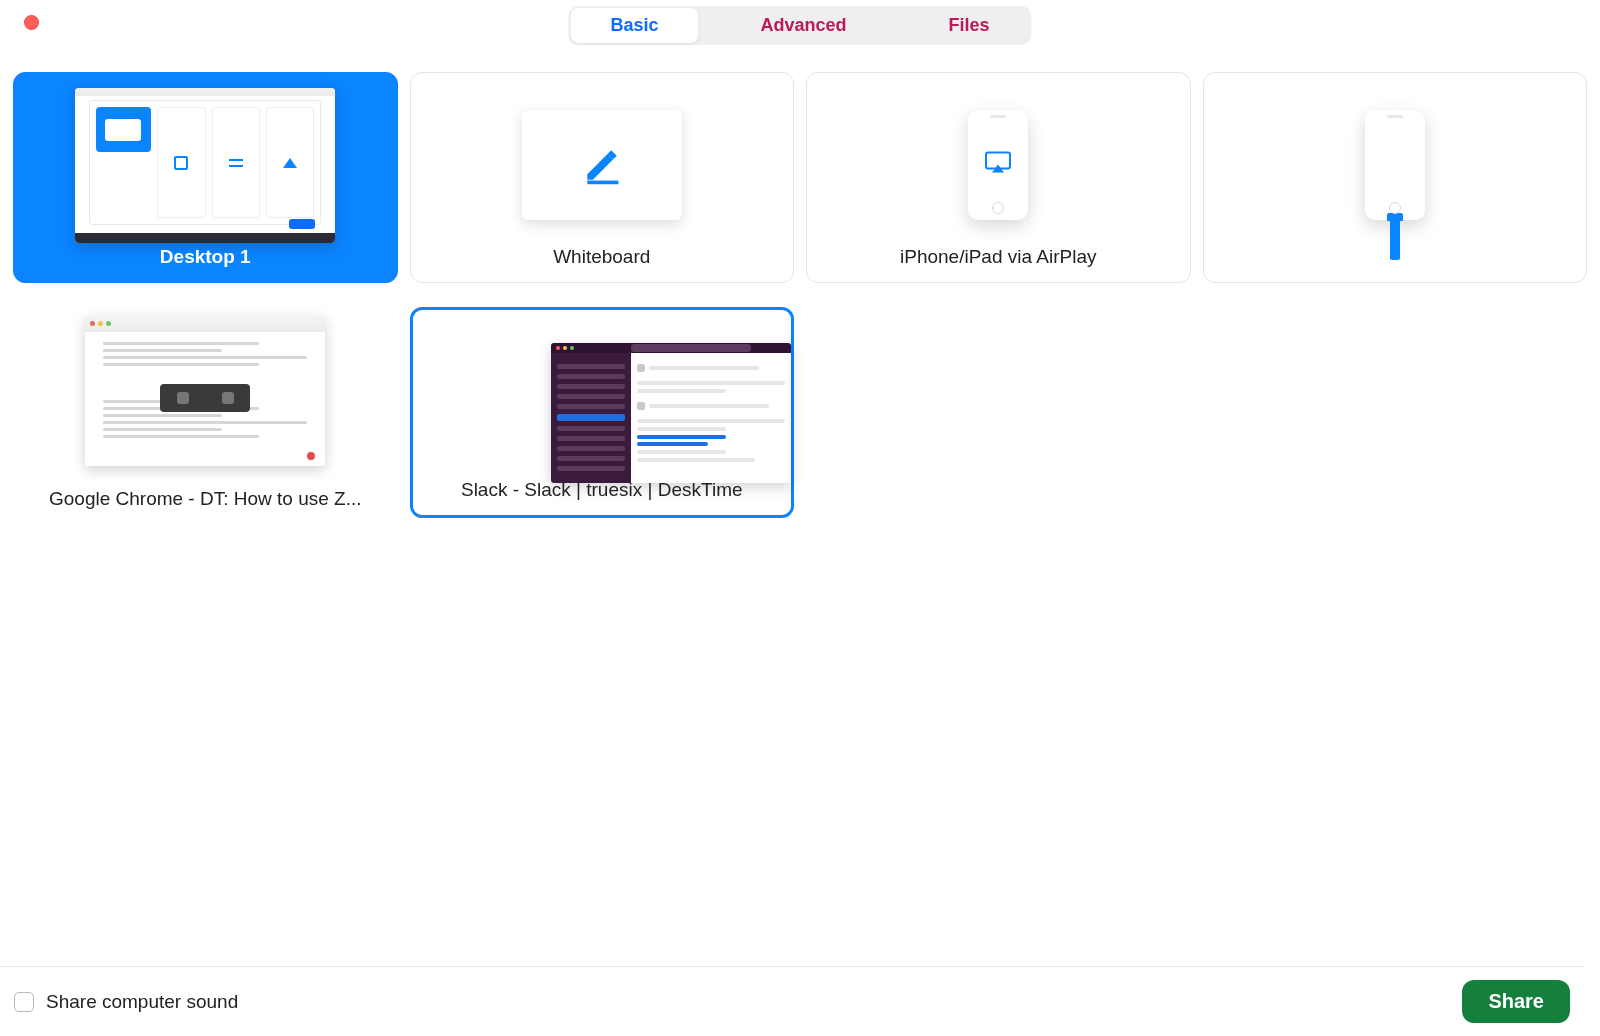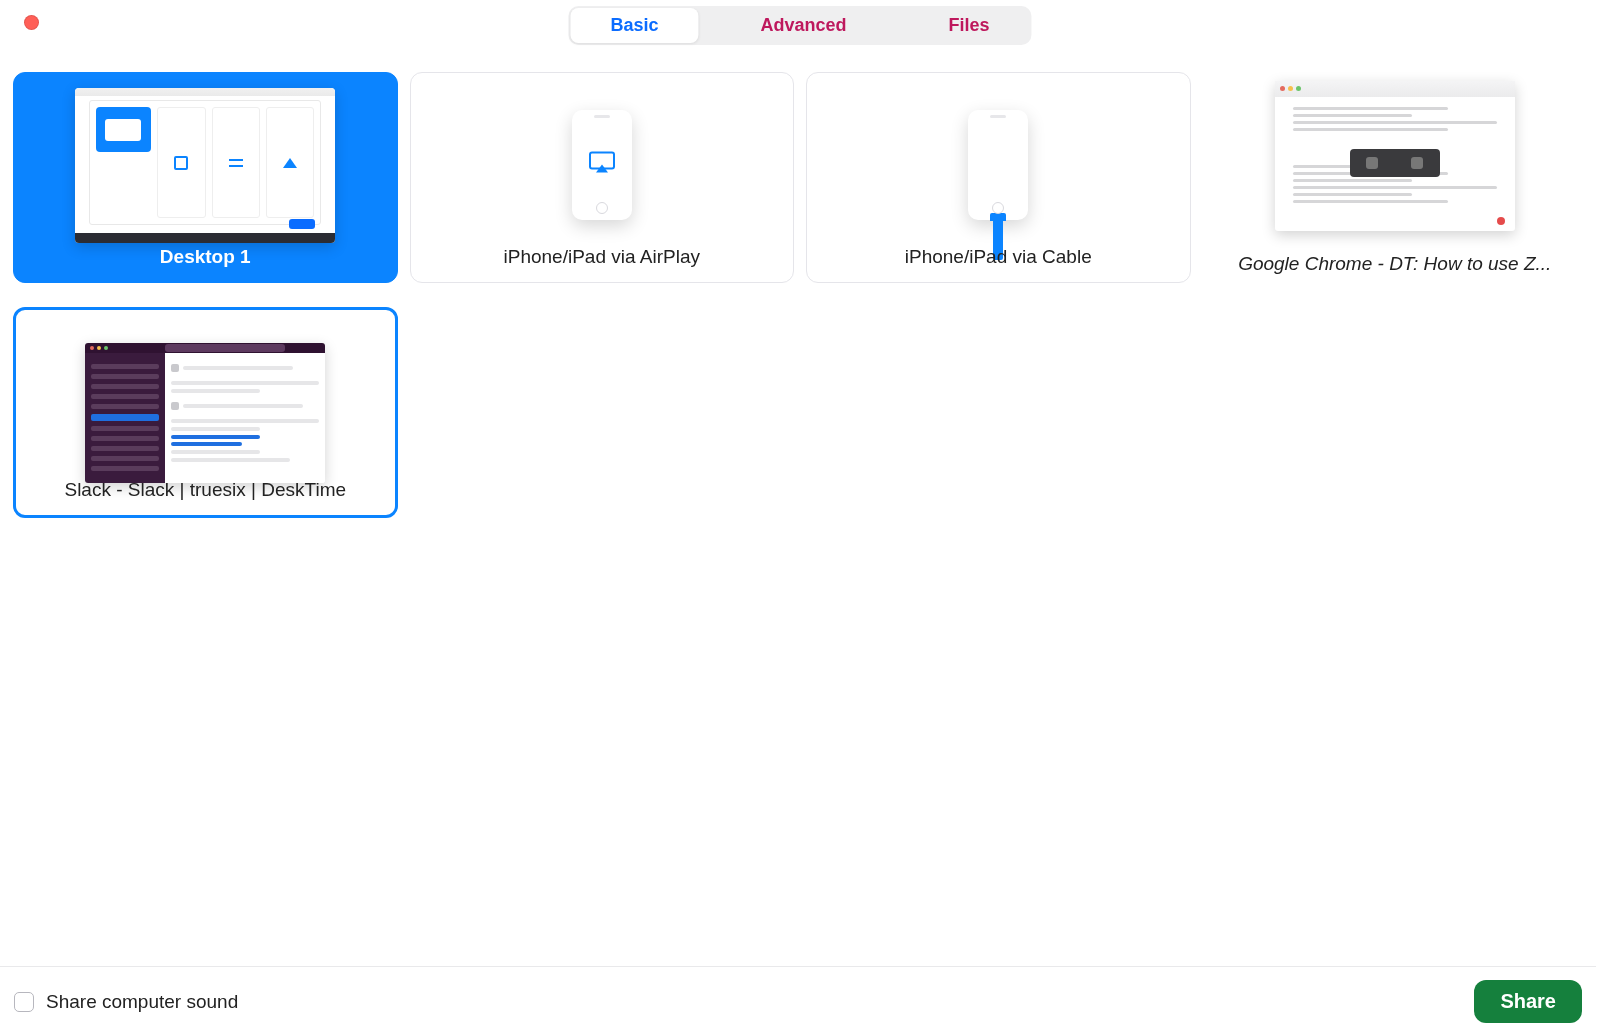--- a/index.html
+++ b/index.html
@@ -73,39 +73,40 @@
       cursor: pointer;
       background: #fff;
       position: relative;
     }
     .card.selected-fill {
       background: #0b84ff;
       border-color: #0b84ff;
     }
     .card.selected-outline {
       border: 3.5px solid #0b84ff;
+      align-items: flex-end;
     }
     .card.unselected-plain {
       border-color: transparent;
     }
     .card .label {
       font-size: 19px;
       color: #222;
       font-weight: 400;
       position: absolute;
       bottom: 14px;
       width: 100%;
       text-align: center;
       white-space: nowrap;
       overflow: hidden;
       text-overflow: ellipsis;
       padding: 0 8px;
     }
     .card.selected-fill .label { color: #fff; font-weight: 600; }
-    .card.unselected-plain .label { position: static; margin-top: 4px; font-style: italic; }
+    .card.unselected-plain .label { position: static; margin-top: 4px; }
     .card-thumb {
       width: 260px;
       height: 155px;
       background: #fff;
       border-radius: 4px;
       box-shadow: 0 4px 14px rgba(0,0,0,0.18);
       position: relative;
       overflow: hidden;
     }
     .card.selected-fill .card-thumb {
@@ -238,21 +239,21 @@
     .slack-main { flex:1; background:#fff; padding:6px; }
     .slack-main .mrow { height:4px; margin:4px 0; background:#e6e6e8; border-radius:2px; }
     .slack-main .mrow.short { width:60%; }
     .slack-main .av { width:8px; height:8px; background:#c9c9cd; display:inline-block; border-radius:2px; margin-right:4px; vertical-align:middle;}
     .slack-main .blue { background:#1f6fe0; height:4px; width:60%; margin:3px 0; border-radius:2px;}
 
     
     .bottom-bar {
       position: absolute;
       bottom: 0;
-      left: 0; right: 4px;
+      left: 0; right: 16px;
       height: 70px;
       border-top: 1px solid #e9e9eb;
       display: flex;
       align-items: center;
       padding: 0 14px;
       gap: 36px;
       justify-content: flex-end;
     }
     .chk {
       display: flex; align-items: center; gap: 12px; cursor: pointer;
@@ -296,36 +297,45 @@
               <span style="border:none;width:0;height:0;border-left:7px solid transparent;border-right:7px solid transparent;border-bottom:10px solid #0b84ff;"></span>
             </div>
         </div>
       </div>
       <div class="d1-sharebtn"></div>
       <div class="d1-footer"></div>
     </div>
     <div class="label">Desktop 1</div>
   </div>
 
+  <div class="card">
+    <div class="wb-surface">
+      <svg class="pencil" viewBox="0 0 48 48">
+        <path d="M8 40 L14 40 L36 18 L30 12 L8 34 Z" fill="#0b84ff"></path>
+        <path d="M30 12 L36 18 L40 14 L34 8 Z" fill="#0b84ff"></path>
+        <rect x="8" y="41" width="34" height="4" fill="#0b84ff"></rect>
+      </svg>
+    </div>
+    <div class="label">Whiteboard</div>
+  </div>
 
   <div class="card">
     <div class="device">
       <svg class="airplay-icon" viewBox="0 0 28 24">
         <rect x="2" y="2" width="24" height="16" rx="2" fill="none" stroke="#0b84ff" stroke-width="2"></rect>
         <path d="M14 14 L20 22 L8 22 Z" fill="#0b84ff"></path>
       </svg>
     </div>
     <div class="label">iPhone/iPad via AirPlay</div>
   </div>
 
   <div class="card">
     <div class="device">
       <div class="cable"></div>
     </div>
-    <div class="label">iPhone/iPad via Cable</div>
   </div>
 
   <div class="card unselected-plain">
     <div class="chrome-thumb">
       <div class="chrome-top">
         <span class="dot"></span>
           <span class="dot y"></span>
           <span class="dot g"></span>
       </div>
       <div class="chrome-doc">

